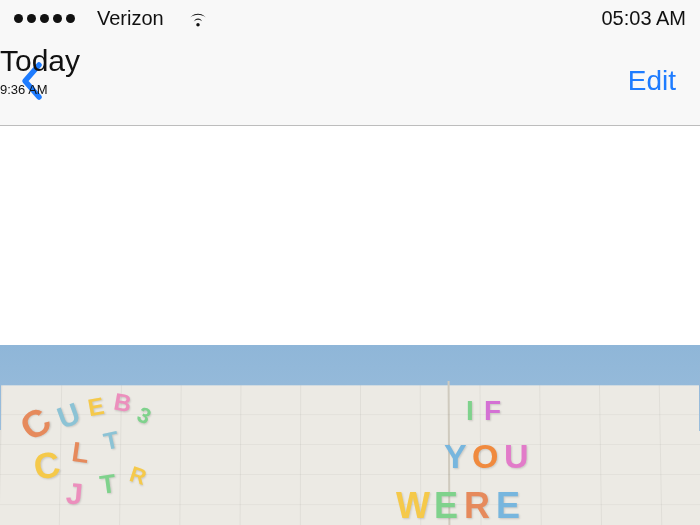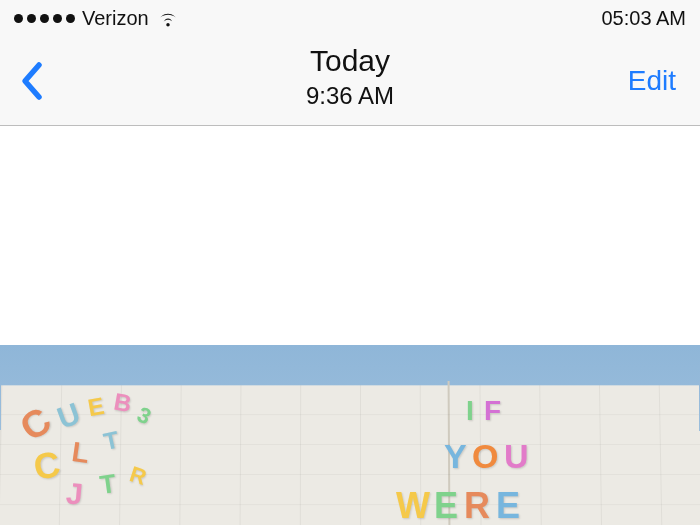--- a/index.html
+++ b/index.html
@@ -11,44 +11,44 @@
       height: 36px;
       display: flex;
       align-items: center;
       justify-content: space-between;
       padding: 0 14px;
       font-size: 20px;
       font-weight: 500;
       color: #111;
       background: #f8f8f8;
     }
-    .status-left, .status-right { display: flex; align-items: center; gap: 7px; }
+    .status-left, .status-right { display: flex; align-items: center; gap: 22px; }
     .signal-dots { display: flex; gap: 4px; align-items: center; }
     .signal-dots span {
       width: 9px; height: 9px; border-radius: 50%; background: #111; display: inline-block;
     }
     .wifi-icon svg, .lock-rot svg, .battery svg { display: block; }
 
     
     .nav-bar {
       height: 90px;
       background: #f8f8f8;
       border-bottom: 1px solid #bdbdbd;
       display: flex;
       align-items: center;
       position: relative;
       padding: 0 20px;
     }
     .back-btn { width: 44px; height: 60px; display:flex; align-items:center; cursor:pointer; }
     .nav-center {
       position: absolute; left: 0; right: 0; top: 8px;
-      display: flex; flex-direction: column; align-items: center; pointer-events: none;
+      display: flex; flex-direction: column; align-items: flex-start; pointer-events: none;
     }
     .nav-title { font-size: 30px; font-weight: 400; color: #111; }
-    .nav-subtitle { font-size: 24px; font-weight: 400; color: #111; margin-top: 4px; }
+    .nav-subtitle { font-size: 13px; font-weight: 400; color: #111; margin-top: 4px; }
     .edit-btn {
       margin-left: auto; font-size: 28px; font-weight: 300; color: #1e7cff; cursor:pointer;
       padding: 8px 4px;
     }
 
     
     .content { flex: 1; background: #fff; position: relative; }
     .photo {
       position: absolute; left: 0; right: 0; bottom: 0; height: 180px;
       background: linear-gradient(to bottom, #8fb6d8 0%, #a7c6e0 100%);

